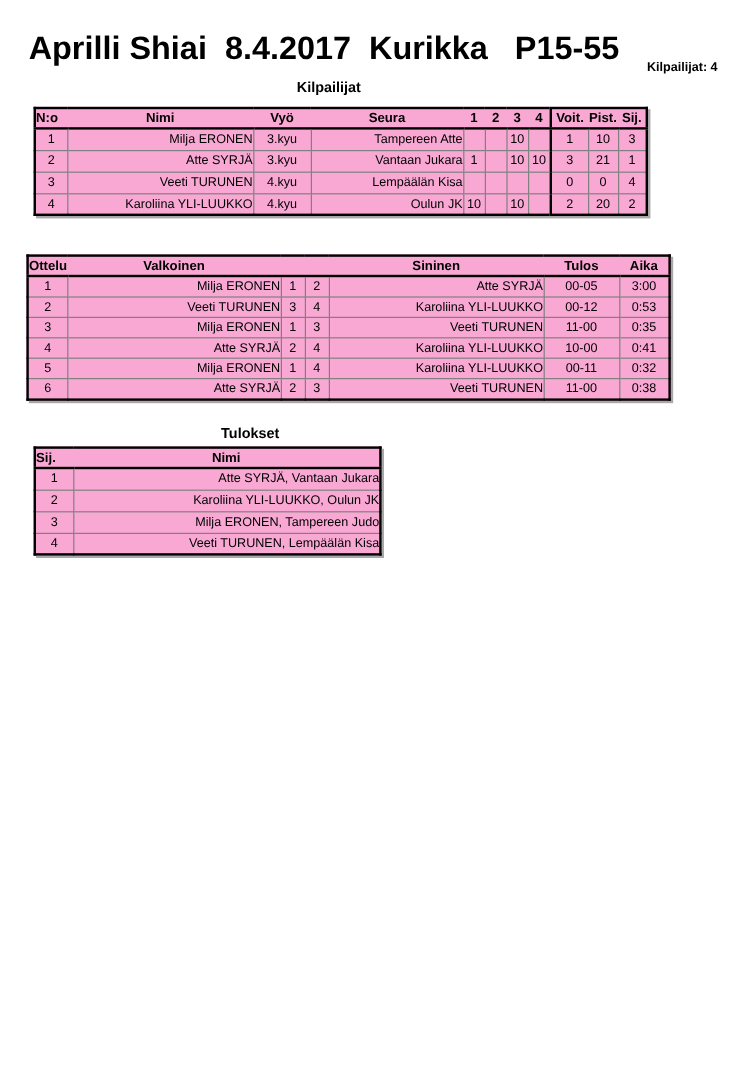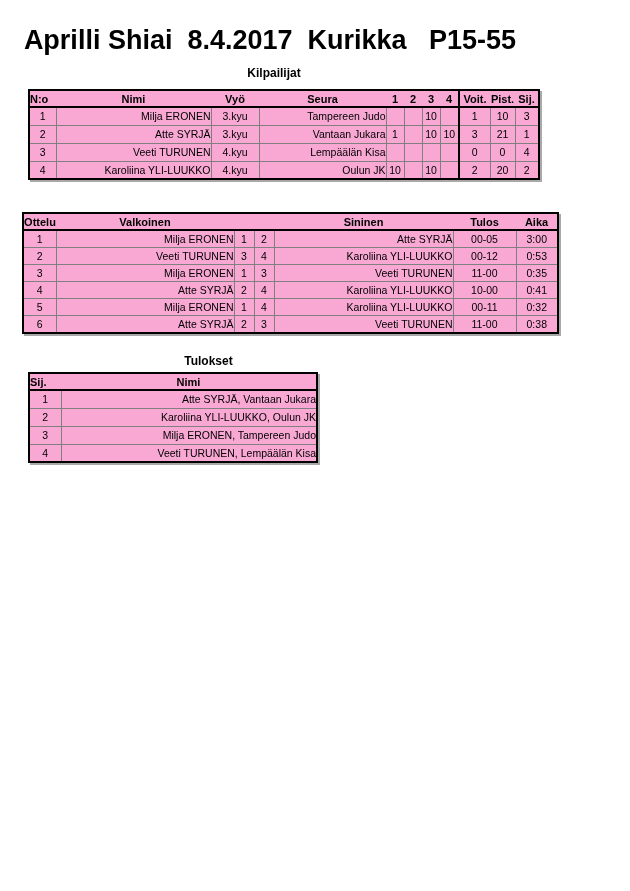--- a/index.html
+++ b/index.html
@@ -50,20 +50,21 @@
   th.hl3{text-align:left;padding-left:5px;}
   th.div-r{border-right:1px solid #808080;}
   .thick-l{border-left:2px solid #000 !important;}
 </style>
 </head>
 <body>
 
 <div class="page">
 
   <div class="doc-title">Aprilli Shiai  8.4.2017  Kurikka   P15-55</div>
+  <div class="count-label">Kilpailijat: 4</div>
 
   <div class="sec-title sec-kilpailijat">Kilpailijat</div>
 
   <table class="t t1">
     <colgroup>
       <col style="width:27px">
         <col style="width:155px">
         <col style="width:48px">
         <col style="width:127px">
       <col style="width:18px">
@@ -87,21 +88,21 @@
         <th class="ac thick-l">Voit.</th>
         <th class="ac">Pist.</th>
         <th class="ac">Sij.</th>
       </tr>
     </thead>
     <tbody>
       <tr>
         <td class="ac">1</td>
         <td class="al">Milja ERONEN</td>
         <td class="ac">3.kyu</td>
-        <td class="al">Tampereen Judo</td>
+        <td class="al">Tampereen Atte</td>
         <td class="ac"></td>
         <td class="ac"></td>
         <td class="ac">10</td>
         <td class="ac"></td>
         <td class="ac thick-l">1</td>
         <td class="ac">10</td>
         <td class="ac">3</td>
       </tr>
       <tr>
         <td class="ac">2</td>

